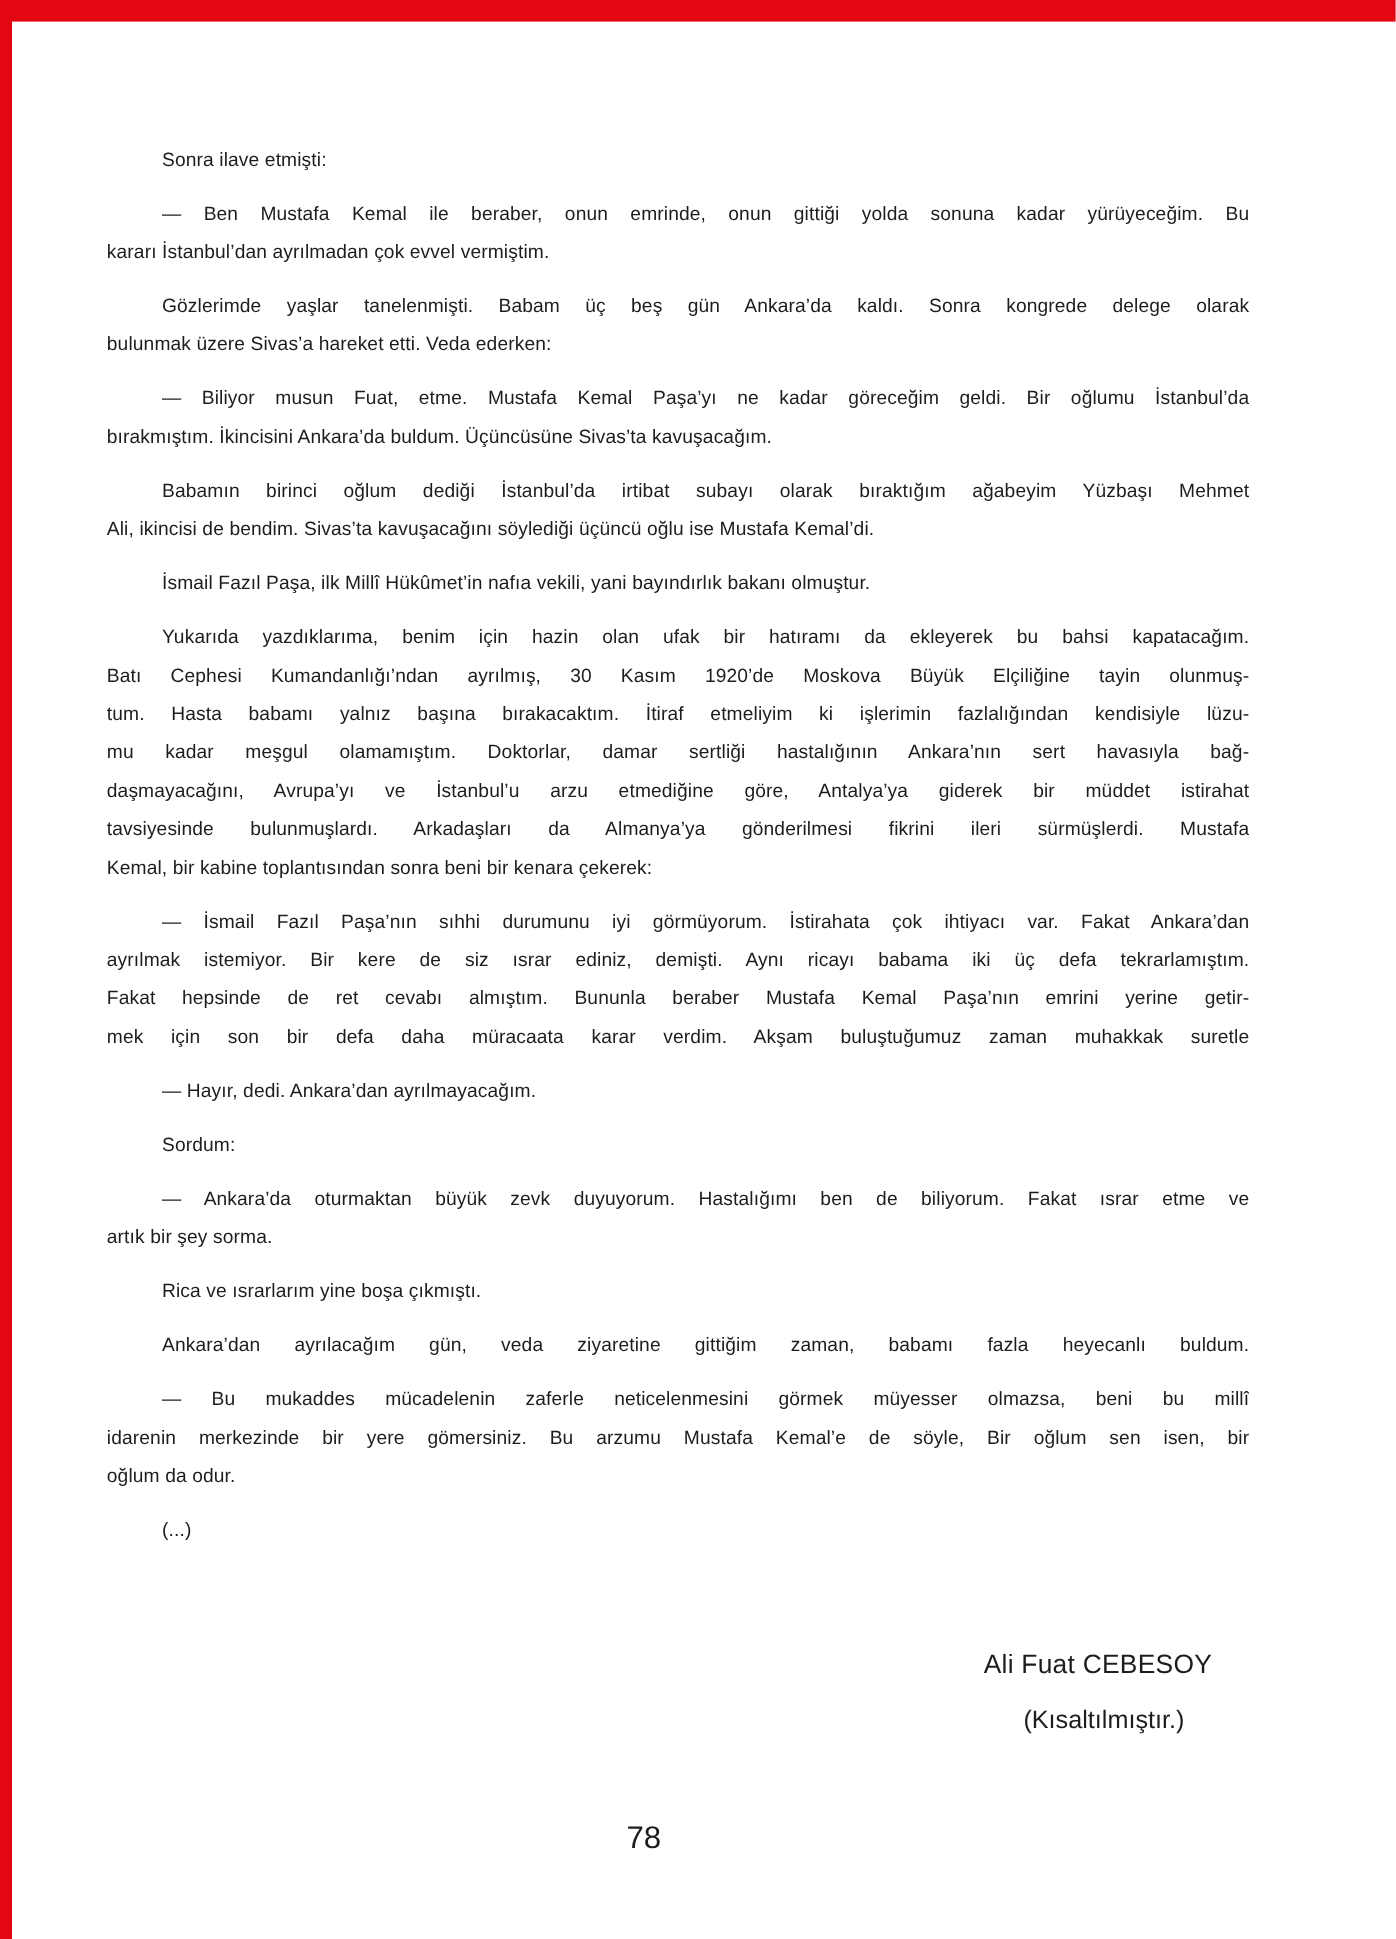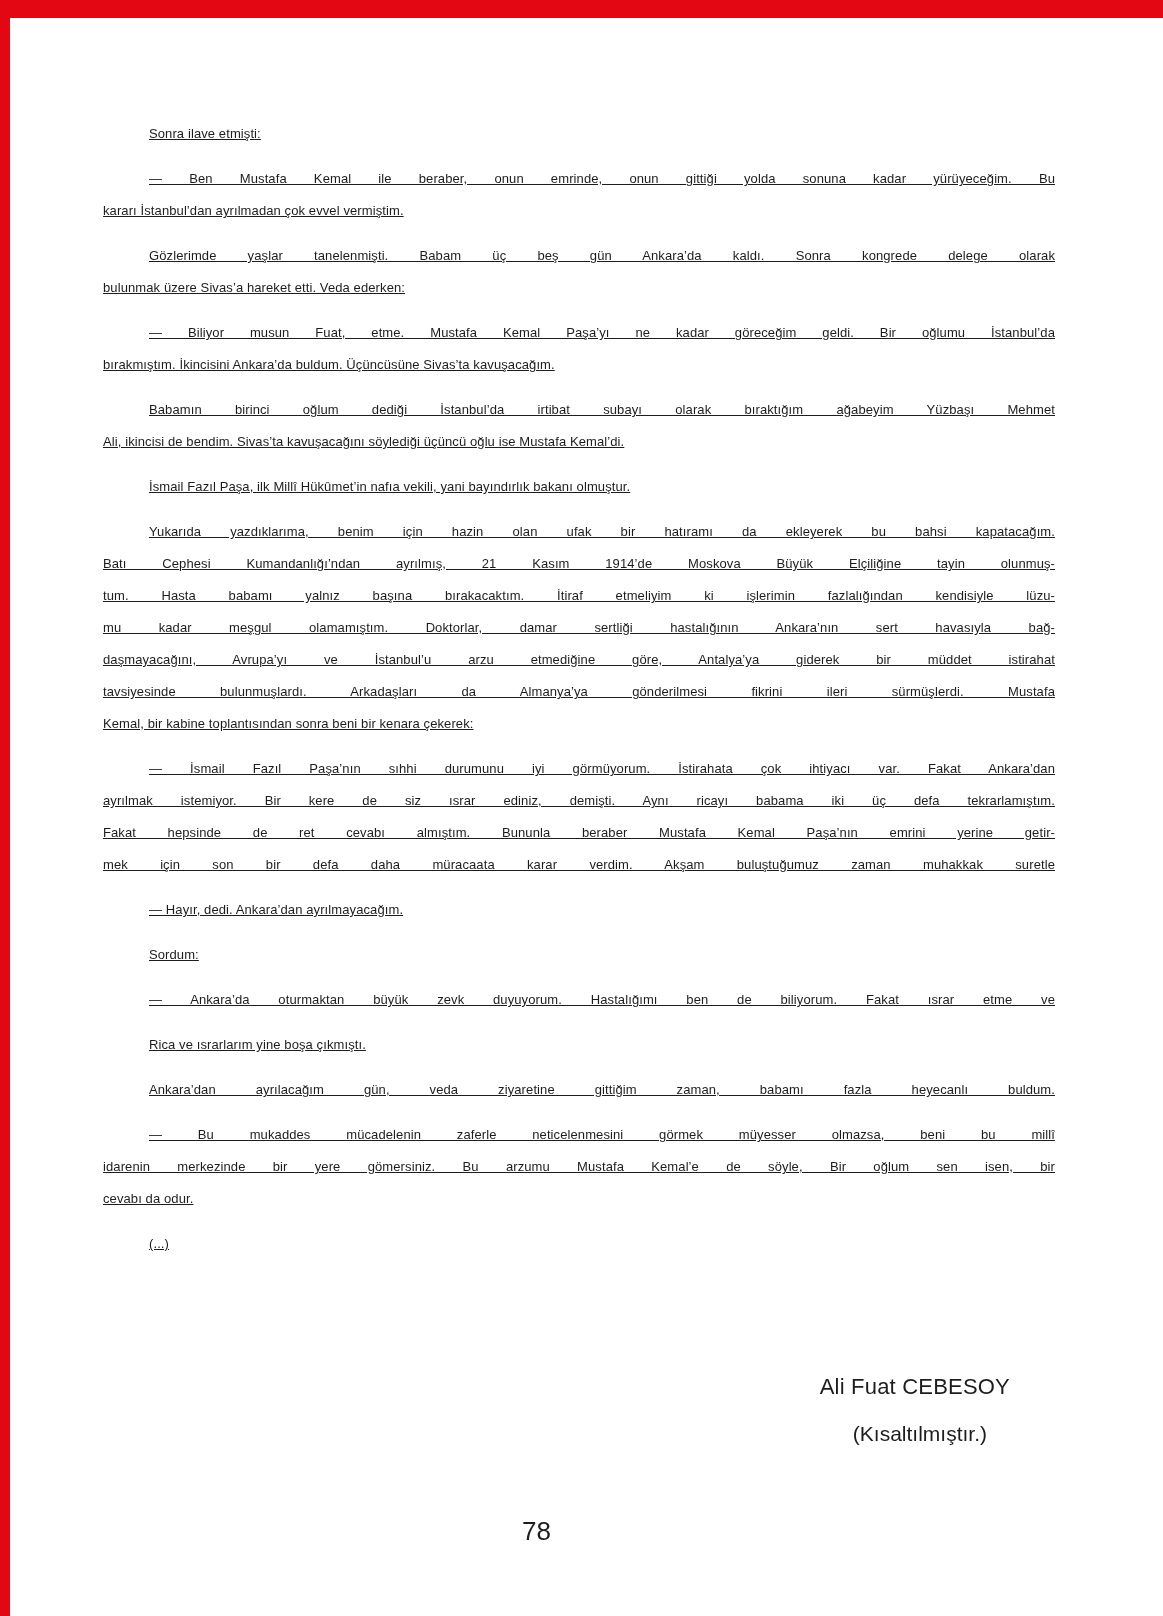--- a/index.html
+++ b/index.html
@@ -15,27 +15,26 @@
   .edge-top {
     position: absolute; top: 0; left: 0;
     width: 1163px; height: 18px;
   }
   .edge-left {
     position: absolute; top: 0; left: 0;
     width: 10px; height: 1616px;
   }
   .text-block {
     position: absolute;
-    left: 103px;
+    left: 89px;
     top: 118px;
     width: 952px;
-    font-size: 13px;
+    font-size: 16px;
     line-height: 32px;
     letter-spacing: 0.1px;
-    text-decoration: underline;
   }
   .para { margin: 0 0 13px 0; }
   .line {
     text-align: justify;
     height: 32px;
     overflow: hidden;
   }
   .line.first { text-indent: 46px; }
   .line.fill { text-align-last: justify; }
   .sig {
@@ -87,52 +86,53 @@
       </div>
       <div class="para">
         <div class="line first fill">Babamın birinci oğlum dediği İstanbul’da irtibat subayı olarak bıraktığım ağabeyim Yüzbaşı Mehmet</div>
         <div class="line">Ali, ikincisi de bendim. Sivas’ta kavuşacağını söylediği üçüncü oğlu ise Mustafa Kemal’di.</div>
       </div>
       <div class="para">
         <div class="line first">İsmail Fazıl Paşa, ilk Millî Hükûmet’in nafıa vekili, yani bayındırlık bakanı olmuştur.</div>
       </div>
       <div class="para">
         <div class="line first fill">Yukarıda yazdıklarıma, benim için hazin olan ufak bir hatıramı da ekleyerek bu bahsi kapatacağım.</div>
-        <div class="line fill">Batı Cephesi Kumandanlığı’ndan ayrılmış, 21 Kasım 1914’de Moskova Büyük Elçiliğine tayin olunmuş-</div>
+        <div class="line fill">Batı Cephesi Kumandanlığı’ndan ayrılmış, 30 Kasım 1920’de Moskova Büyük Elçiliğine tayin olunmuş-</div>
         <div class="line fill">tum. Hasta babamı yalnız başına bırakacaktım. İtiraf etmeliyim ki işlerimin fazlalığından kendisiyle lüzu-</div>
         <div class="line fill">mu kadar meşgul olamamıştım. Doktorlar, damar sertliği hastalığının Ankara’nın sert havasıyla bağ-</div>
         <div class="line fill">daşmayacağını, Avrupa’yı ve İstanbul’u arzu etmediğine göre, Antalya’ya giderek bir müddet istirahat</div>
         <div class="line fill">tavsiyesinde bulunmuşlardı. Arkadaşları da Almanya’ya gönderilmesi fikrini ileri sürmüşlerdi. Mustafa</div>
         <div class="line">Kemal, bir kabine toplantısından sonra beni bir kenara çekerek:</div>
       </div>
       <div class="para">
         <div class="line first fill">— İsmail Fazıl Paşa’nın sıhhi durumunu iyi görmüyorum. İstirahata çok ihtiyacı var. Fakat Ankara’dan</div>
         <div class="line fill">ayrılmak istemiyor. Bir kere de siz ısrar ediniz, demişti. Aynı ricayı babama iki üç defa tekrarlamıştım.</div>
         <div class="line fill">Fakat hepsinde de ret cevabı almıştım. Bununla beraber Mustafa Kemal Paşa’nın emrini yerine getir-</div>
         <div class="line fill">mek için son bir defa daha müracaata karar verdim. Akşam buluştuğumuz zaman muhakkak suretle</div>
       </div>
       <div class="para">
         <div class="line first">— Hayır, dedi. Ankara’dan ayrılmayacağım.</div>
       </div>
       <div class="para">
         <div class="line first">Sordum:</div>
       </div>
       <div class="para">
         <div class="line first fill">— Ankara’da oturmaktan büyük zevk duyuyorum. Hastalığımı ben de biliyorum. Fakat ısrar etme ve</div>
+        <div class="line">artık bir şey sorma.</div>
       </div>
       <div class="para">
         <div class="line first">Rica ve ısrarlarım yine boşa çıkmıştı.</div>
       </div>
       <div class="para">
         <div class="line first fill">Ankara’dan ayrılacağım gün, veda ziyaretine gittiğim zaman, babamı fazla heyecanlı buldum.</div>
       </div>
       <div class="para">
         <div class="line first fill">— Bu mukaddes mücadelenin zaferle neticelenmesini görmek müyesser olmazsa, beni bu millî</div>
         <div class="line fill">idarenin merkezinde bir yere gömersiniz. Bu arzumu Mustafa Kemal’e de söyle, Bir oğlum sen isen, bir</div>
-        <div class="line">cevabı da odur.</div>
+        <div class="line">oğlum da odur.</div>
       </div>
       <div class="para">
         <div class="line first">(...)</div>
       </div>
     </main>
 
   <div class="sig">Ali Fuat CEBESOY</div>
   <div class="note">(Kısaltılmıştır.)</div>
   <div class="pagenum">78</div>
 </div>

